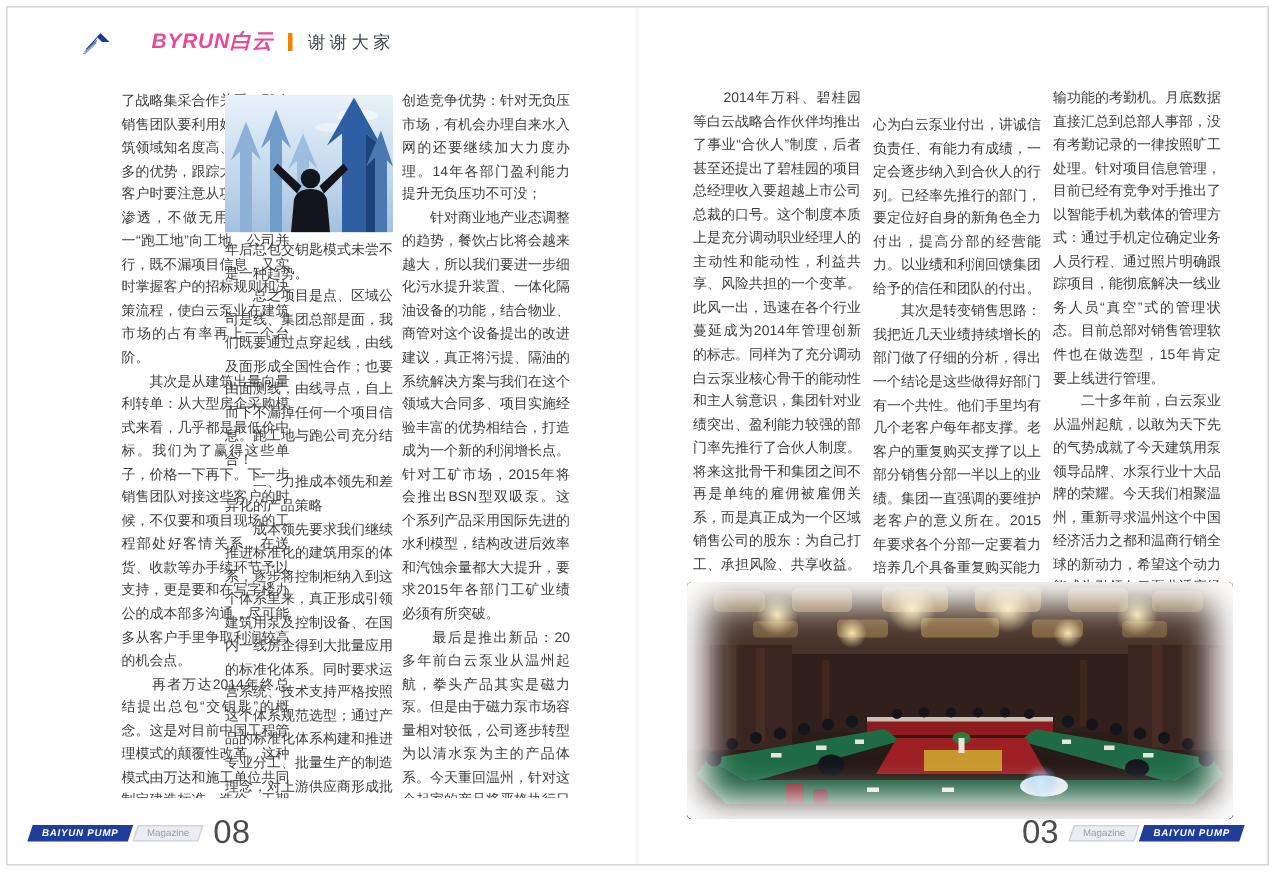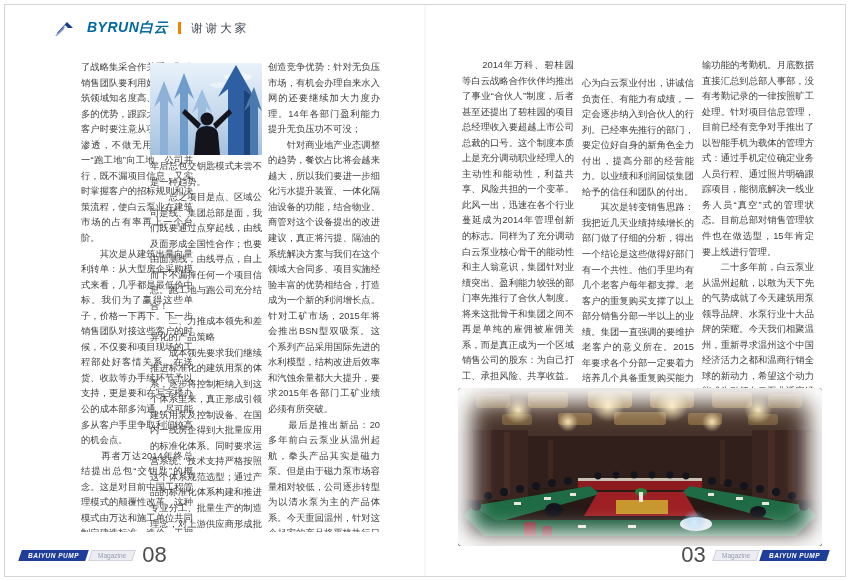--- a/index.html
+++ b/index.html
@@ -3,21 +3,21 @@
 <meta charset="utf-8">
 <style>
   html,body{margin:0;padding:0;background:#ffffff;}
   .spread{position:relative;width:850px;height:581px;background:#ffffff;overflow:hidden;
           font-family:"Liberation Sans","DejaVu Sans",sans-serif;}
   .frame{position:absolute;inset:4px;border:1px solid #d6d6d6;pointer-events:none;}
 
   
   .header{position:absolute;left:55px;top:19px;display:flex;align-items:center;gap:6px;}
   .logo-swoosh{width:26px;height:16px;display:block;}
-  .brand{font-size:14px;font-weight:bold;font-style:italic;color:#0369a1;letter-spacing:0.5px;}
+  .brand{font-size:14px;font-weight:bold;font-style:italic;color:#ec4899;letter-spacing:0.5px;margin-left:14px;}
   .sep{width:3px;height:12px;background:#f08300;margin:0 4px;}
   .section-title{font-size:11.5px;color:#3c4350;letter-spacing:3px;}
 
   
   .col{position:absolute;width:112px;font-size:9.3px;line-height:15.55px;color:#3d3d3d;
        text-align:justify;white-space:pre-line;overflow:hidden;}
   .col-l1{left:33px;top:60px;height:472px;margin-left:48px;}
   .col-l2{left:150px;top:159px;height:373px;}
   .col-l3{left:268px;top:60px;height:472px;}
   .col-r1{left:462px;top:58px;height:328px;}

